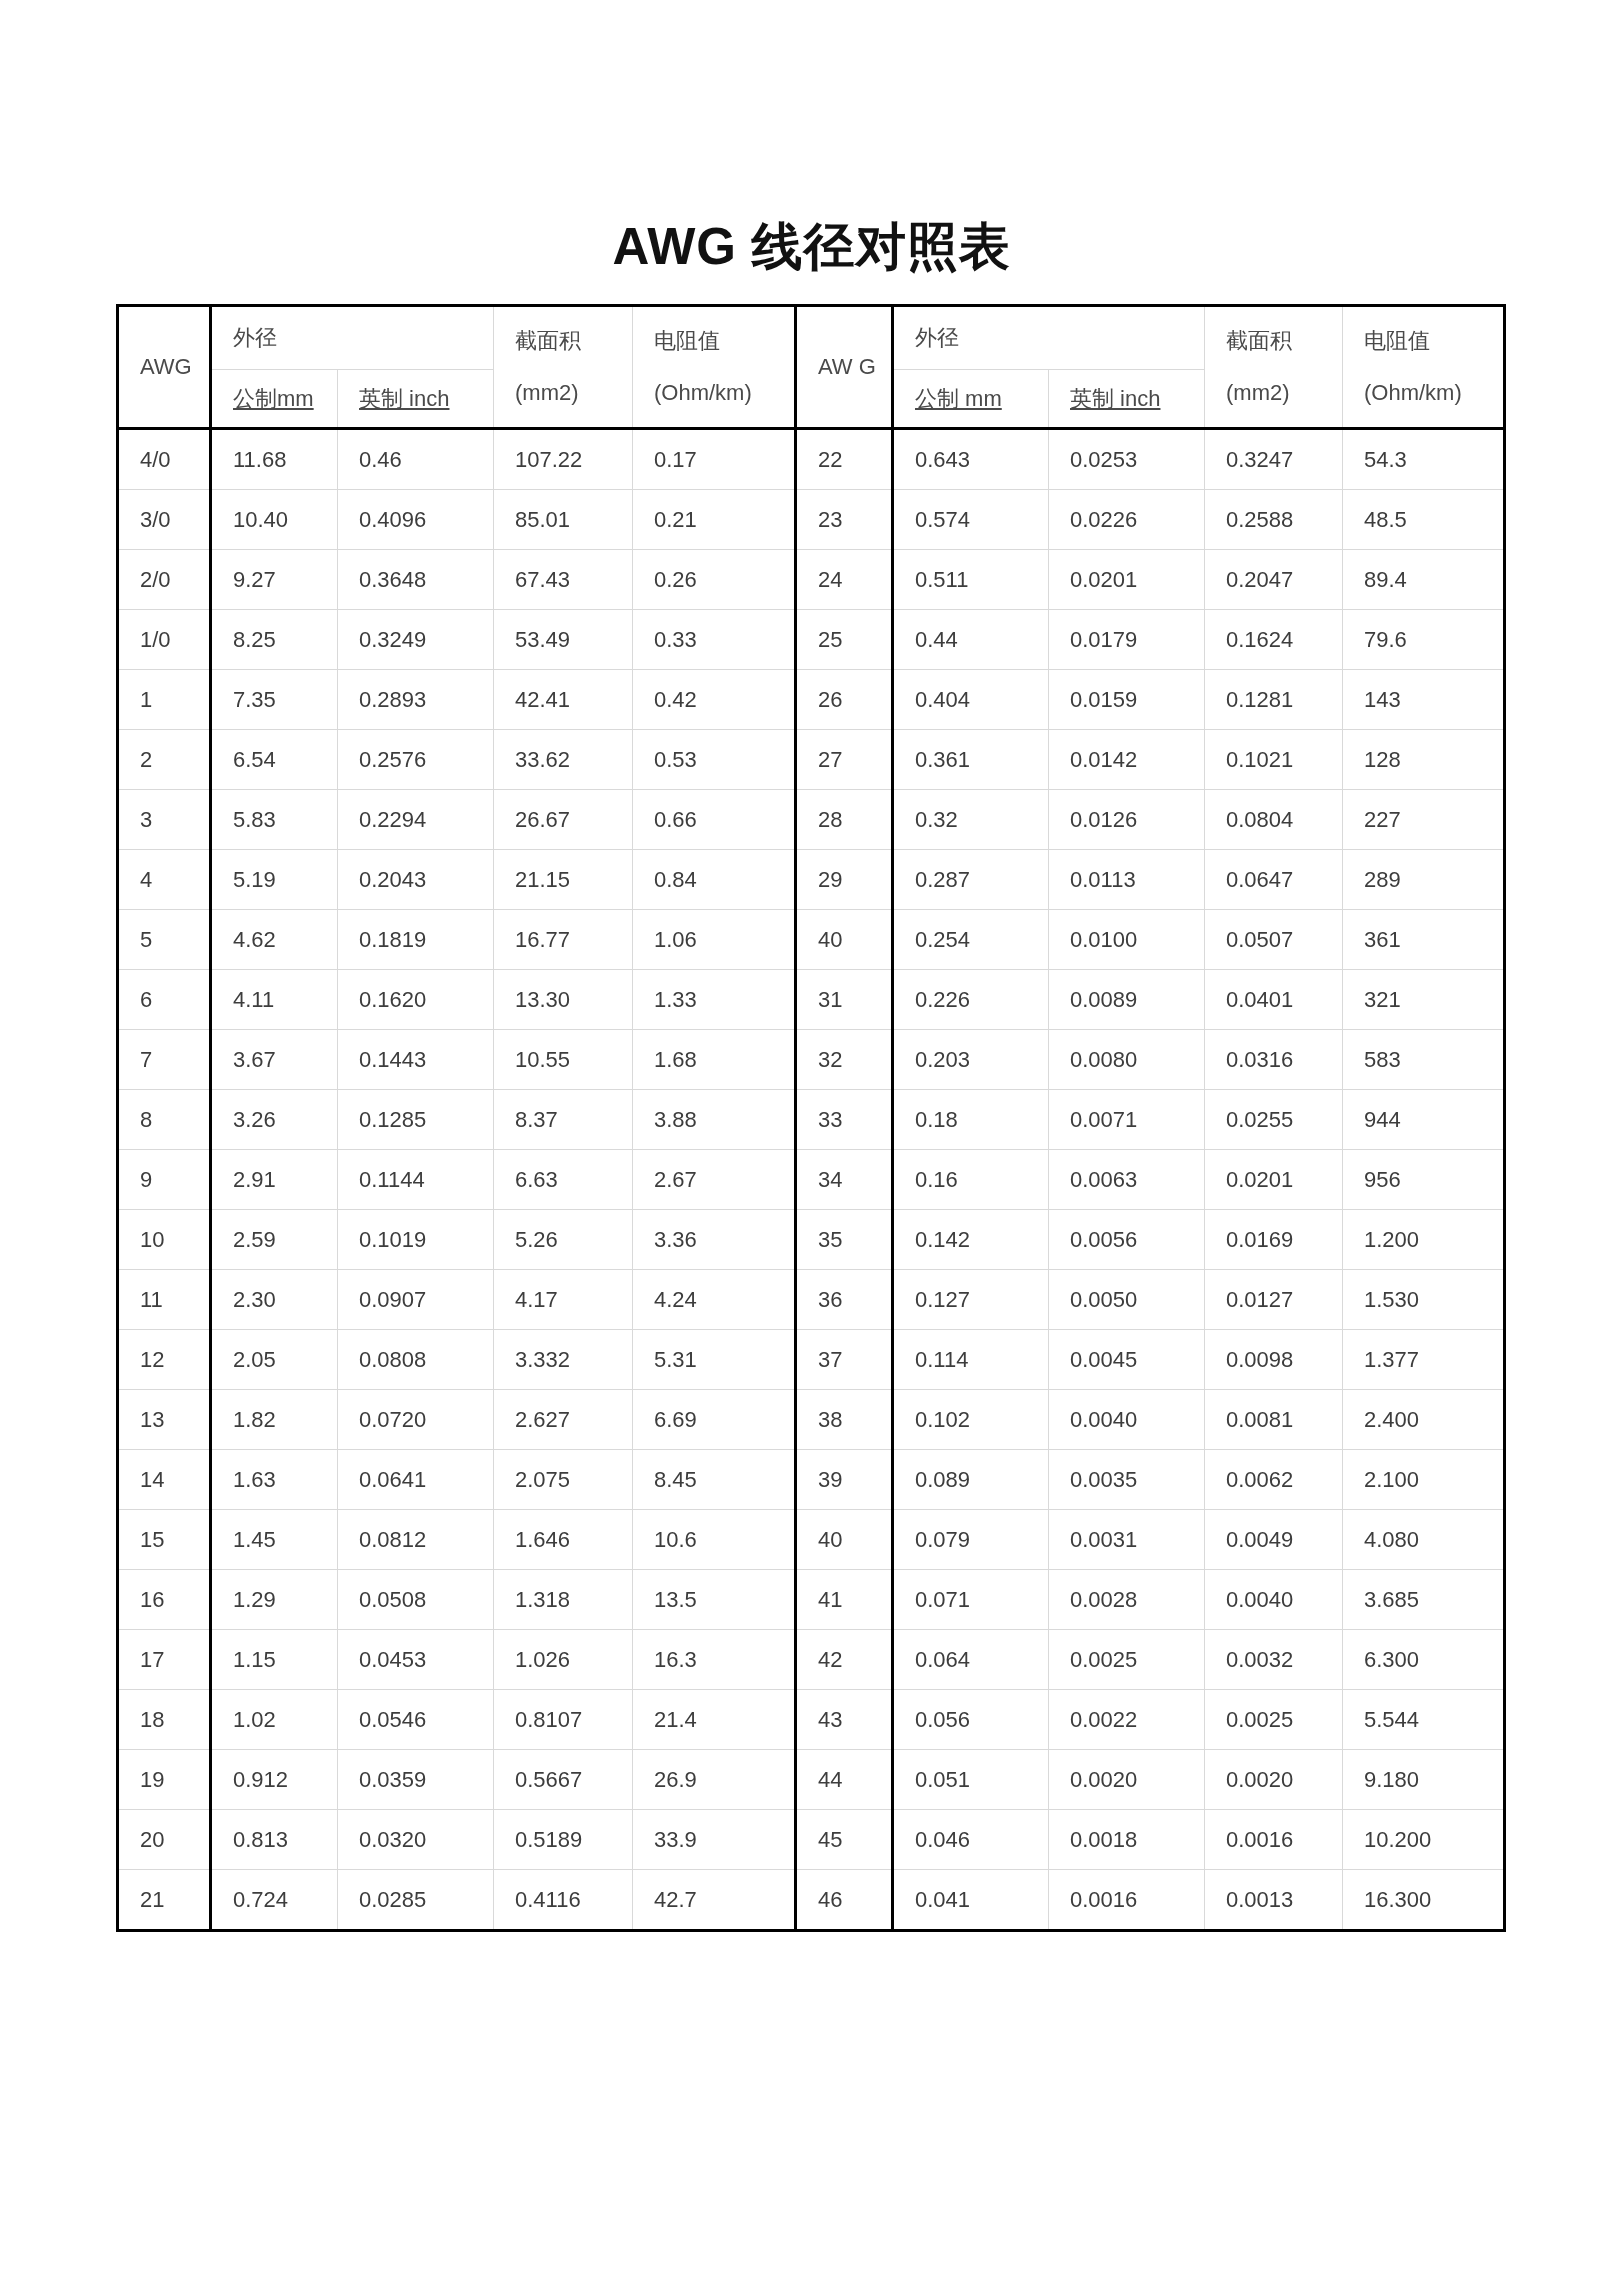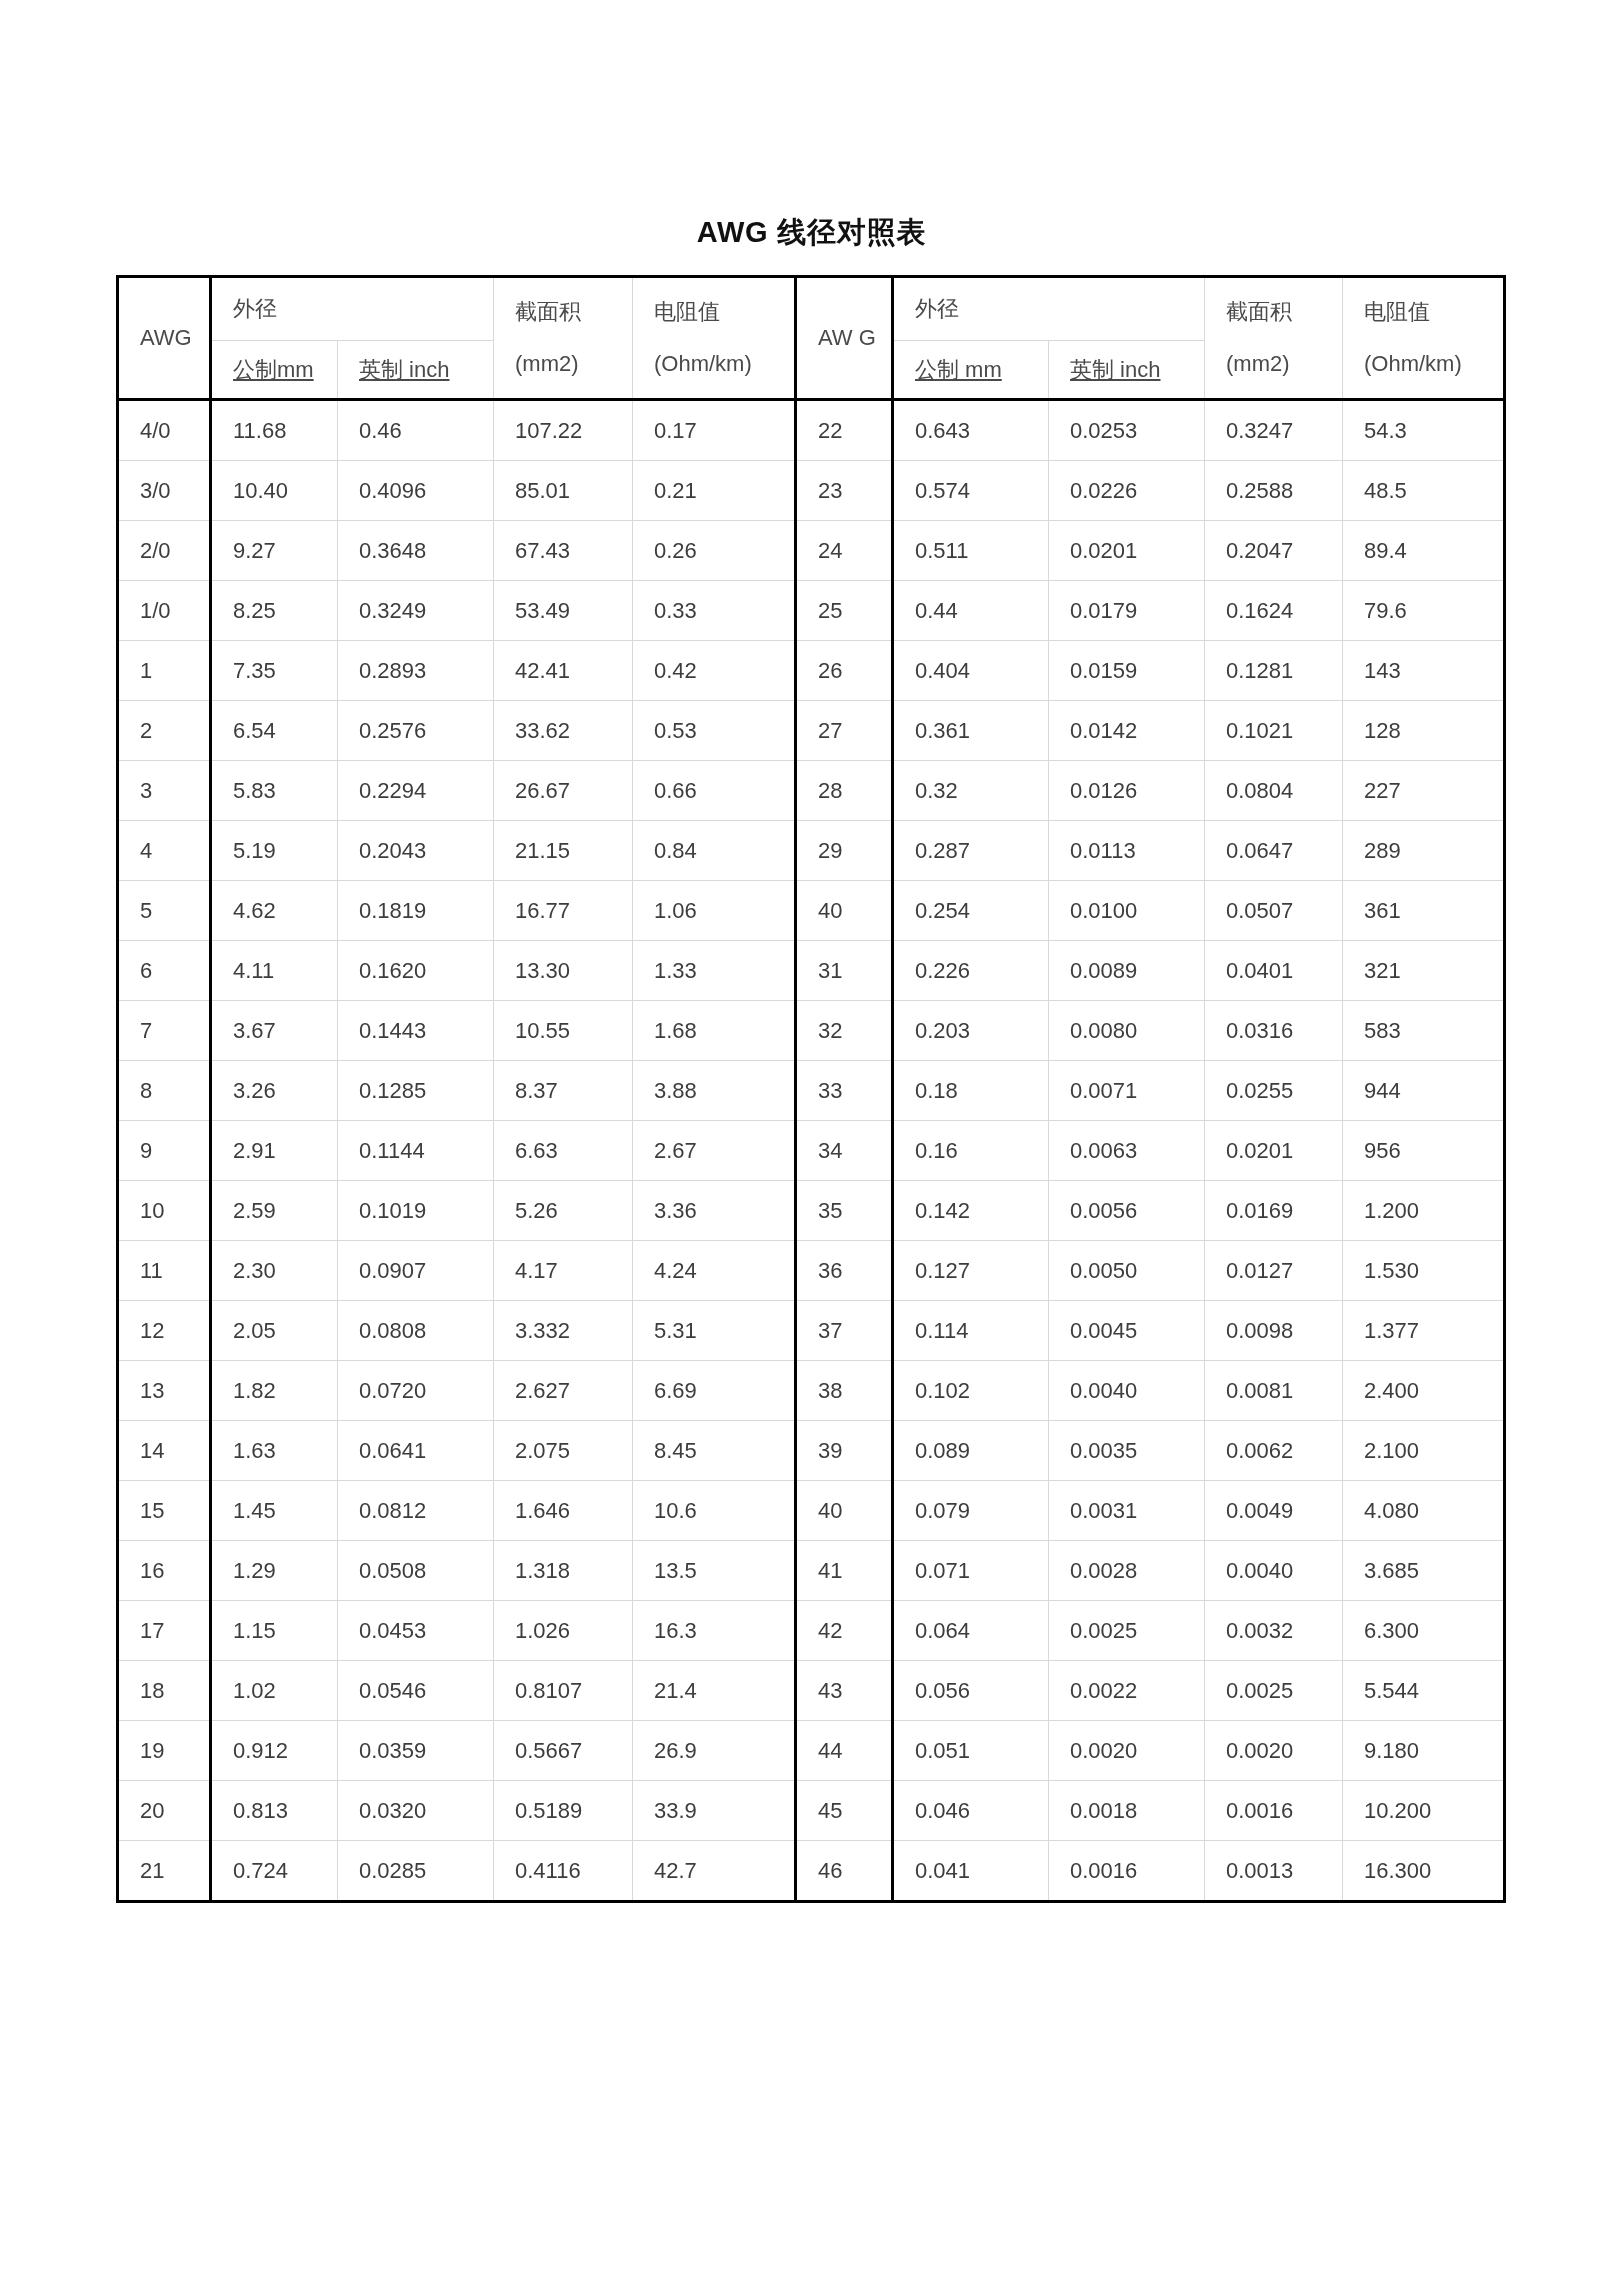--- a/index.html
+++ b/index.html
@@ -13,21 +13,21 @@
     width: 1623px;
     height: 2295px;
     background: #ffffff;
     overflow: hidden;
   }
   .doc-title {
     margin: 0;
     padding-top: 213px;
     padding-bottom: 22px;
     text-align: center;
-    font-size: 29px;
+    font-size: 51px;
     font-weight: bold;
     color: #111111;
     letter-spacing: 0.8px;
   }
   table.awg {
     table-layout: fixed;
     width: 1389px;
     margin-left: 116px;
     border-collapse: collapse;
     border: 3.4px solid #000000;

